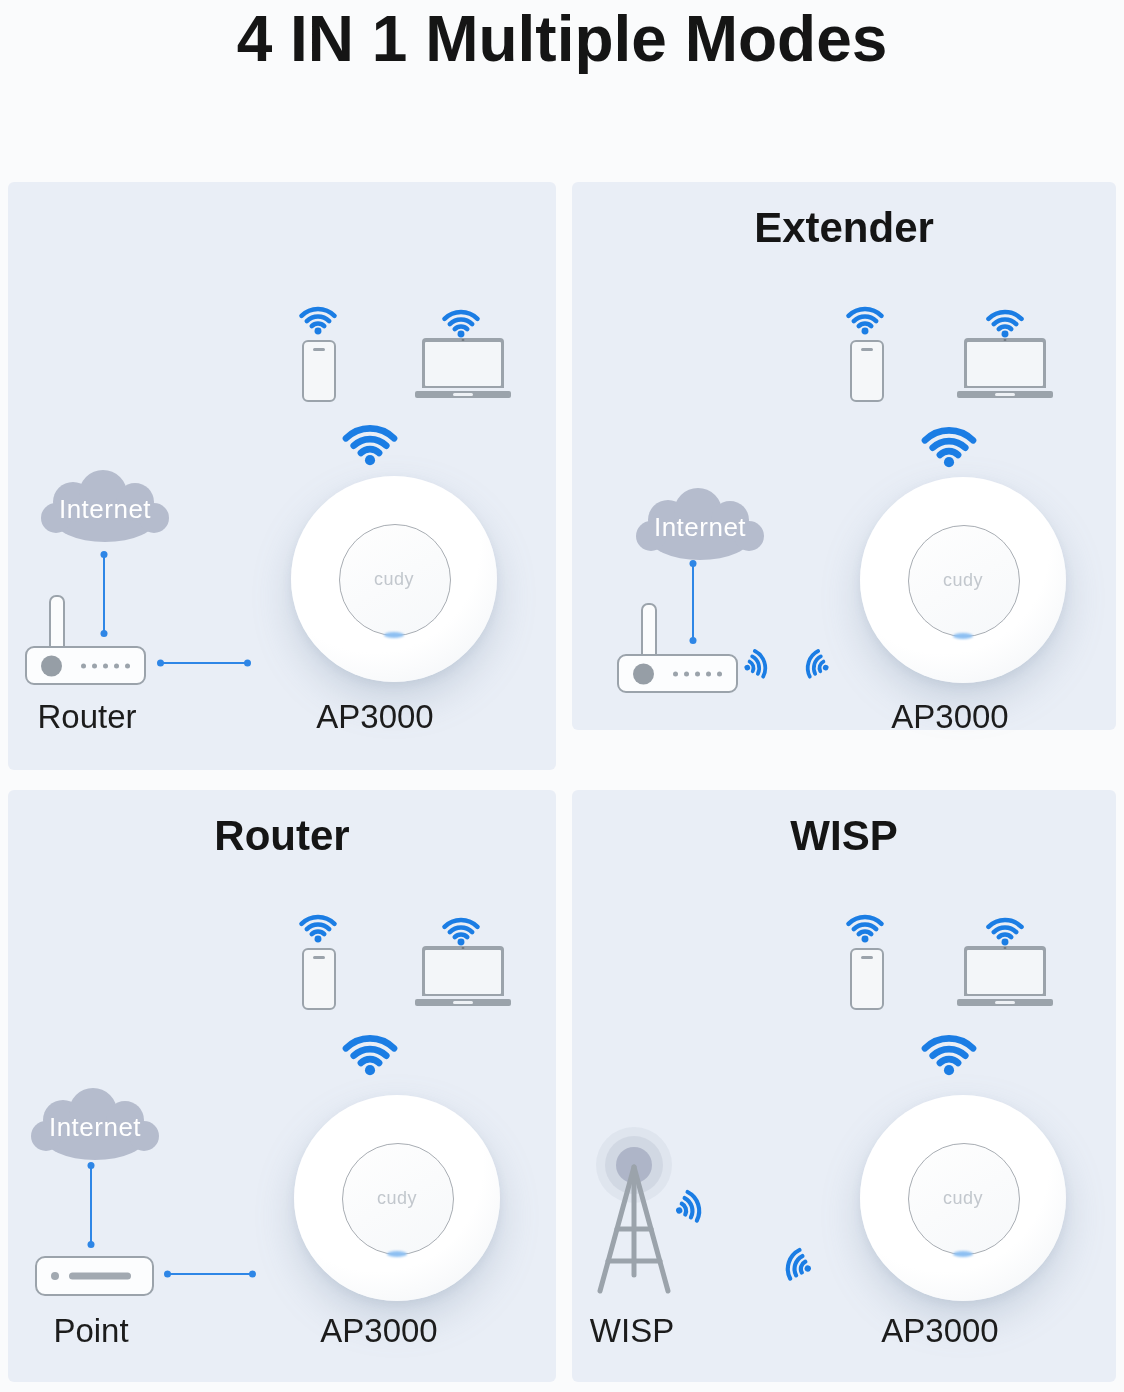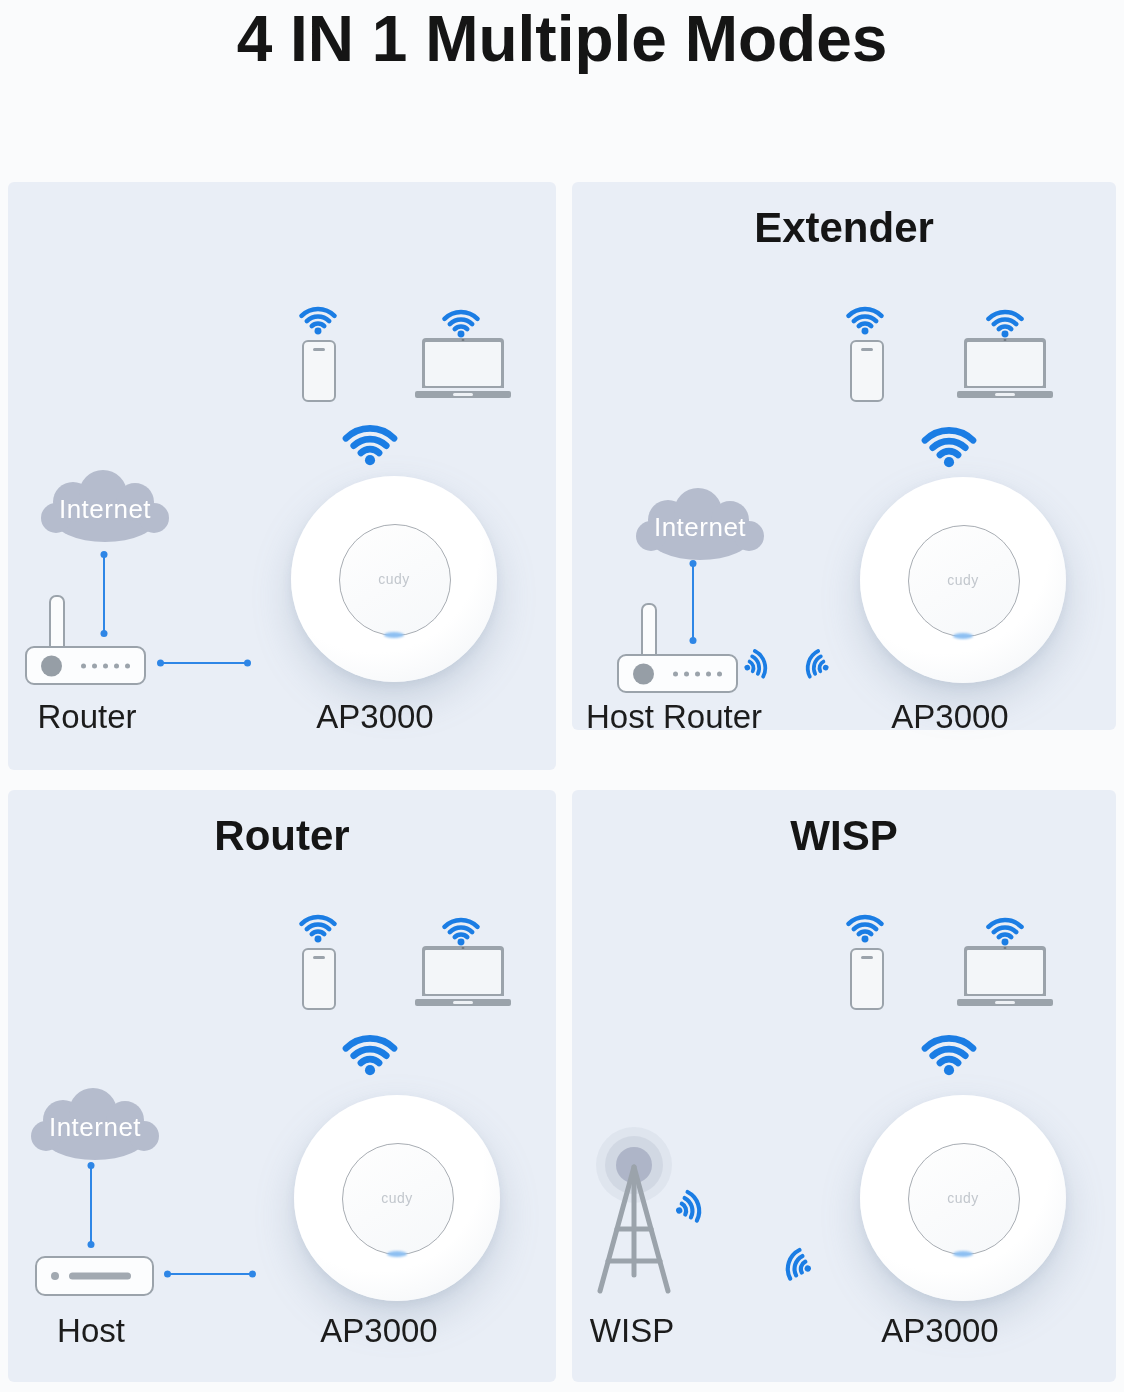--- a/index.html
+++ b/index.html
@@ -117,21 +117,21 @@
     border:1.5px solid #a8adb3;
     background:linear-gradient(150deg,#fefefe,#f6f8fa);
   }
   .ap::after{
     content:"";position:absolute;left:50%;bottom:44px;transform:translateX(-50%);
     width:20px;height:6px;border-radius:50%;background:var(--ap-light-blue,#8ec0f2);
     filter:blur(1px);
   }
   .ap .cudy{
     position:absolute;left:50%;top:50%;transform:translate(-50%,-50%);
-    font-size:14px;color:var(--ap-logo-gray,#c2c7cd);letter-spacing:.5px;z-index:2;
+    font-size:18px;color:var(--ap-logo-gray,#c2c7cd);letter-spacing:.5px;z-index:2;
   }
   
   .vline{width:2px;background:var(--link-blue,#2e86e6);}
   .vline::before,.vline::after{
     content:"";position:absolute;left:50%;transform:translateX(-50%);
     width:7px;height:7px;border-radius:50%;background:var(--link-blue,#2e86e6);
   }
   .vline::before{top:-3px;}
   .vline::after{bottom:-3px;}
   .hline{height:2px;background:var(--link-blue,#2e86e6);}
@@ -300,21 +300,20 @@
     <span class="abs sig rot-l" style="left:226px;top:469px">
         <svg>
           <use href="#wifi-shape"></use>
         </svg>
       </span>
 
     <div class="abs ap" style="left:288px;top:295px">
       <span class="cudy">cudy</span>
     </div>
 
-    <span class="lbl" style="left:102px;top:516px">Host Router</span>
     <span class="lbl" style="left:378px;top:516px">AP3000</span>
   </section>
 
   <section class="panel" style="left:8px;top:790px;width:548px;height:592px">
     <h2 class="panel-title">Router</h2>
 
     <span class="abs wifi sm" style="left:288px;top:120px">
         <svg>
           <use href="#wifi-shape"></use>
         </svg>
@@ -347,21 +346,21 @@
     <div class="abs vline" style="left:82px;top:375px;height:80px"></div>
 
     <div class="abs modem" style="left:27px;top:466px"></div>
 
     <div class="abs hline" style="left:159px;top:483px;width:86px"></div>
 
     <div class="abs ap" style="left:286px;top:305px">
       <span class="cudy">cudy</span>
     </div>
 
-    <span class="lbl" style="left:83px;top:522px">Host</span>
+    <span class="lbl" style="left:83px;top:522px">Point</span>
     <span class="lbl" style="left:371px;top:522px">AP3000</span>
   </section>
 
   <section class="panel" style="left:572px;top:790px;width:544px;height:592px">
     <h2 class="panel-title">WISP</h2>
 
     <span class="abs wifi sm" style="left:271px;top:120px">
         <svg>
           <use href="#wifi-shape"></use>
         </svg>

